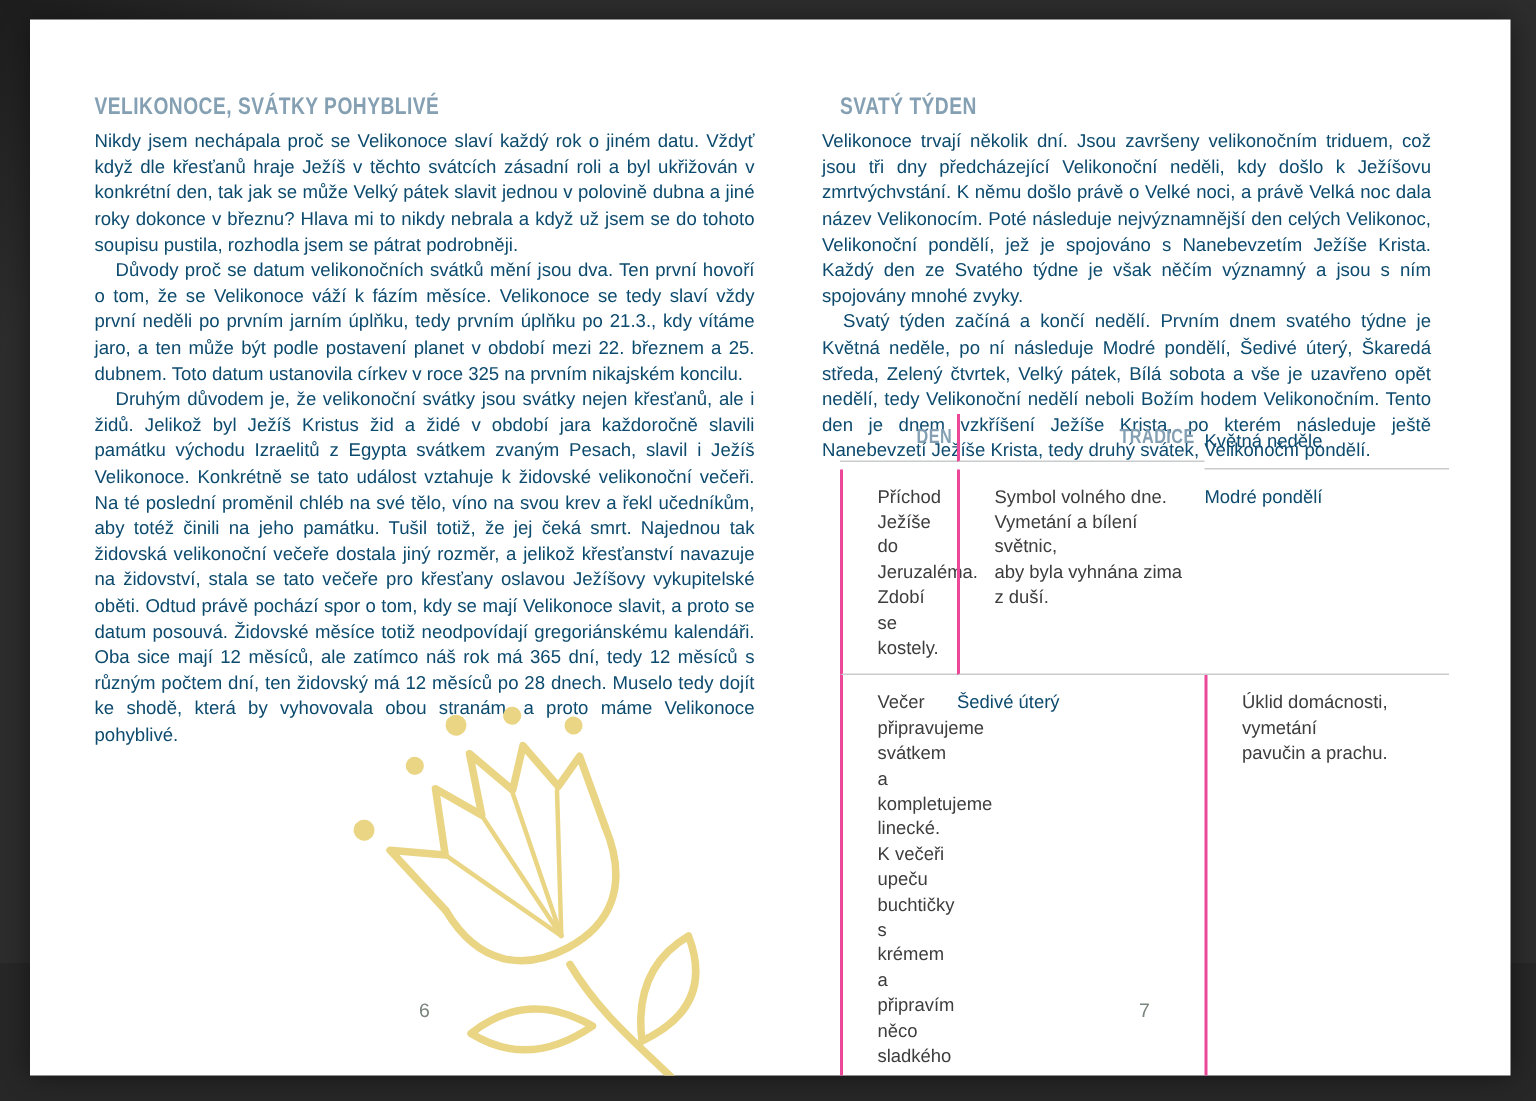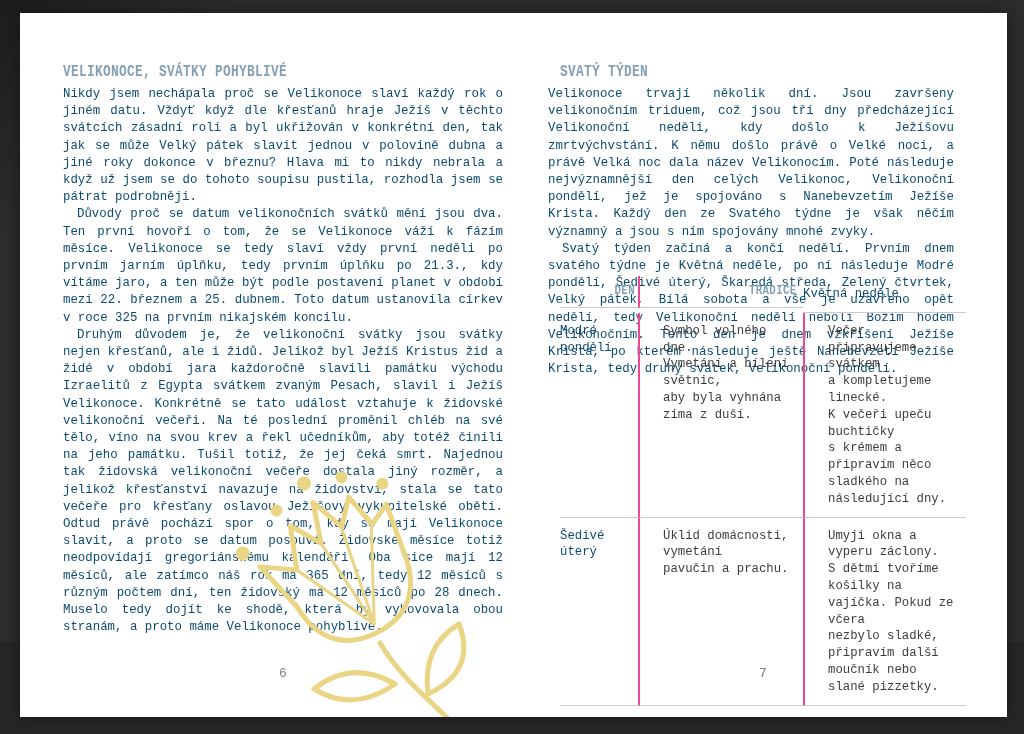--- a/index.html
+++ b/index.html
@@ -2,21 +2,21 @@
 <html lang="cs"><head>
 <meta charset="utf-8">
 <style>
   html,body{margin:0;padding:0;}
   body{
     width:1024px;height:734px;
     background:#272727;
     font-family:"Liberation Sans", sans-serif;
     overflow:hidden;
   }
-  .canvas{position:relative;width:1024px;height:642px;background:linear-gradient(135deg,#1d1d1d 0%,#2d2d2d 14%,#2d2d2d 100%);font-family:Liberation Mono, monospace;}
+  .canvas{position:relative;width:1024px;height:642px;background:linear-gradient(135deg,#1d1d1d 0%,#2d2d2d 14%,#2d2d2d 100%);}
   .spread{
     position:absolute;left:20px;top:13px;width:987px;height:704px;
     background:#ffffff;
     box-shadow:0 0 18px rgba(0,0,0,.45);
     overflow:hidden;
   }
   .page-title{
     position:absolute;
     font-weight:700;
     font-size:16px;
@@ -127,25 +127,27 @@
       <div class="plan-table">
 
         <div class="th">
           <span class="th-label">DEN</span>
         </div>
         <div class="th col2">
           <span class="th-label">TRADICE</span>
         </div>
 
         <div class="td day row-sep">Květná neděle</div>
+        <div class="td col2 row-sep">Příchod Ježíše do Jeruzaléma.
+Zdobí se kostely.</div>
 
-        <div class="td day row-sep">Modré pondělí</div>
         <div class="td col2 row-sep">Symbol volného dne.
 Vymetání a bílení světnic,
 aby byla vyhnána zima z duší.</div>
+        <div class="td day row-sep">Modré pondělí</div>
         <div class="td col3 row-sep">Večer připravujeme svátkem
 a kompletujeme linecké.
 K večeři upeču buchtičky
 s krémem a připravím něco
 sladkého na následující dny.</div>
 
         <div class="td day row-sep">Šedivé úterý</div>
         <div class="td col2 row-sep">Úklid domácnosti, vymetání
 pavučin a prachu.</div>
         <div class="td col3 row-sep">Umyji okna a vyperu záclony.

